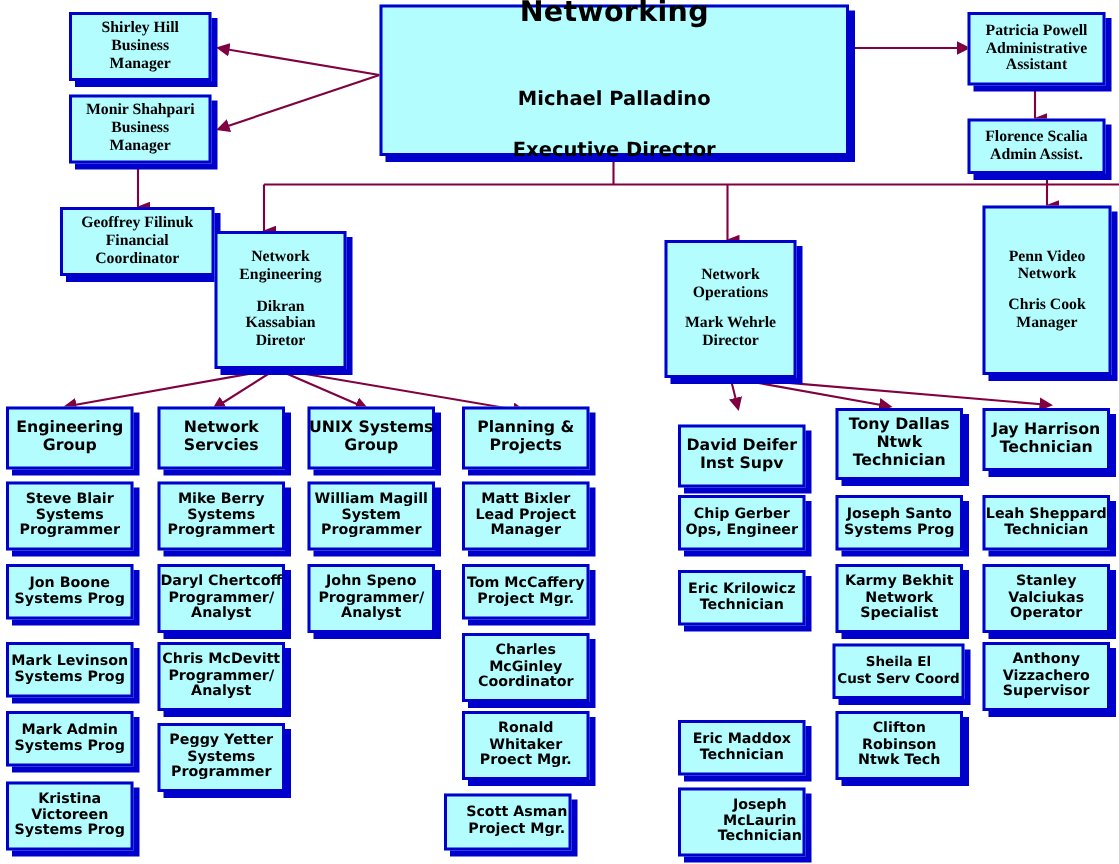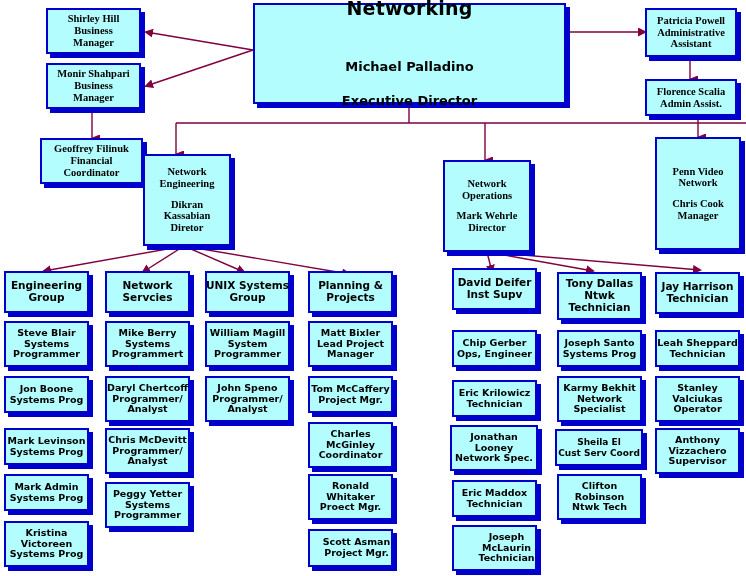--- a/index.html
+++ b/index.html
@@ -178,21 +178,21 @@
   </div>
   <div class="node t-grp" style="left:205px; top:271px; width:85px; height:42px;">
     <span class="ln">UNIX Systems</span>
     <span class="ln">Group</span>
   </div>
   <div class="node t-grp" style="left:308px; top:271px; width:85px; height:42px;">
     <span class="ln">Planning &amp;</span>
     <span class="ln">Projects</span>
   </div>
 
-  <div class="node t-grp" style="left:452px; top:268px; width:85px; height:42px;">
+  <div class="node t-grp" style="left:452px; top:283px; width:85px; height:42px;">
     <span class="ln">David Deifer</span>
     <span class="ln">Inst Supv</span>
 
   </div>
   <div class="node t-grp" style="left:557px; top:272px; width:85px; height:48px;">
     <span class="ln">Tony Dallas</span>
     <span class="ln">Ntwk</span>
     <span class="ln">Technician</span>
   </div>
   <div class="node t-grp" style="left:655px; top:272px; width:85px; height:42px;">
@@ -268,37 +268,32 @@
   <div class="node t-leaf" style="left:308px; top:422px; width:85px; height:46px;">
     <span class="ln">Charles</span>
     <span class="ln">McGinley</span>
     <span class="ln">Coordinator</span>
   </div>
   <div class="node t-leaf" style="left:308px; top:474px; width:85px; height:46px;">
     <span class="ln">Ronald</span>
     <span class="ln">Whitaker</span>
     <span class="ln">Proect Mgr.</span>
   </div>
-  <div class="node t-leaf" style="left:308px; top:529px; width:85px; height:38px;padding-left:12px;">
+  <div class="node t-leaf" style="left:296px; top:529px; width:85px; height:38px;padding-left:12px;">
     <span class="ln">Scott Asman</span>
     <span class="ln">Project Mgr.</span>
   </div>
 
   <div class="node t-leaf" style="left:452px; top:330px; width:85px; height:37px;">
     <span class="ln">Chip Gerber</span>
     <span class="ln">Ops, Engineer</span>
   </div>
   <div class="node t-leaf" style="left:452px; top:380px; width:85px; height:37px;">
     <span class="ln">Eric Krilowicz</span>
     <span class="ln">Technician</span>
-  </div>
-  <div class="node t-leaf" style="left:450px; top:425px; width:88px; height:46px;">
-    <span class="ln">Jonathan</span>
-    <span class="ln">Looney</span>
-    <span class="ln">Network Spec.</span>
   </div>
   <div class="node t-leaf" style="left:452px; top:480px; width:85px; height:37px;">
     <span class="ln">Eric Maddox</span>
     <span class="ln">Technician</span>
   </div>
   <div class="node t-leaf" style="left:452px; top:525px; width:85px; height:46px;padding-left:24px;">
     <span class="ln">Joseph</span>
     <span class="ln">McLaurin</span>
     <span class="ln">Technician</span>
   </div>

